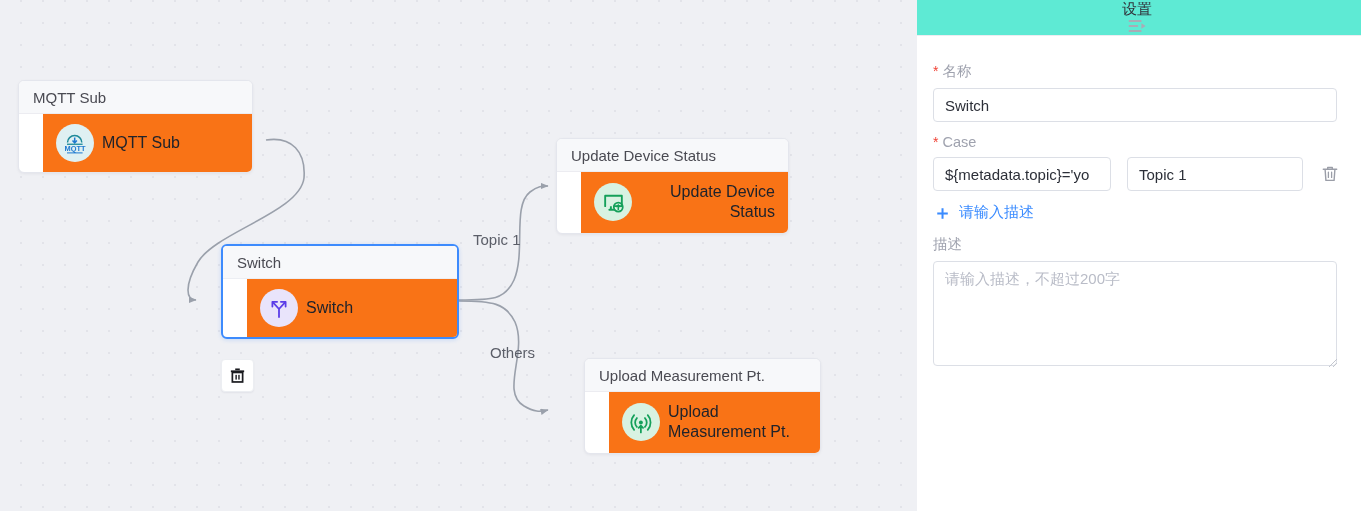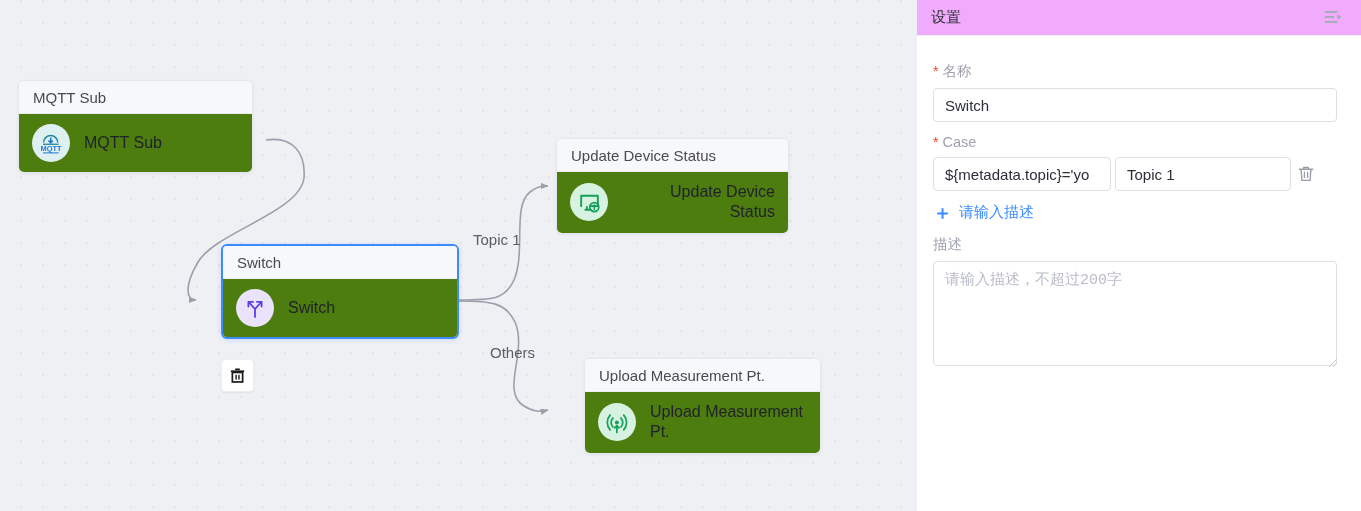--- a/index.html
+++ b/index.html
@@ -44,22 +44,23 @@
     display: flex; align-items: center;
     padding: 0 14px;
     font-size: 15px;
     color: #4a4a52;
     white-space: nowrap;
   }
   .node.selected .node-header { border-bottom: 1px solid #eceef3; }
   .node-body {
     display: flex; align-items: center;
     padding: 10px 13px;
-    gap: 14px;
-    background: #4d7c0f;
+    gap: 8px;
+    background: #f97316;
+    margin-left: 24px;
   }
   .node-icon {
     width: 38px; height: 38px; border-radius: 50%;
     flex: 0 0 38px;
     display: flex; align-items: center; justify-content: center;
   }
   .node-icon.mqtt  { background: #dff0f2; }
   .node-icon.purple{ background: #e9e4fb; }
   .node-icon.green { background: #d8f2e2; }
   .node-label {
@@ -99,24 +100,25 @@
 
   
   #panel {
     position: relative;
     width: 444px; height: 511px;
     flex: 0 0 444px;
     background: #ffffff;
   }
   .panel-header {
     height: 36px;
-    background: #f0abfc;
+    background: #5eead4;
     border-bottom: 1px solid #ecedf1;
     display: flex; align-items: center; justify-content: space-between;
     padding: 0 18px 0 14px;
+    flex-direction: column;
   }
   .panel-title { font-size: 15px; color: #303139; }
   .panel-header-icon { cursor: pointer; display: flex; align-items: center; }
 
   .panel-body { padding: 14px 20px 0 16px; }
   .field { margin-bottom: 0; }
   .field-label {
     font-size: 14.5px; color: #9fa2ae;
     margin: 12px 0 7px 0;
     display: flex; align-items: baseline; gap: 4px;
@@ -129,39 +131,39 @@
     border-radius: 4px;
     background: #fff;
     font-size: 15px;
     color: #2c2f38;
     padding: 0 11px;
     font-family: "Liberation Sans", sans-serif;
     outline: none;
   }
   .text-input::placeholder { color: #b9bcc7; }
 
-  .case-row { display: flex; align-items: center; gap: 4px; margin-top: 7px; }
+  .case-row { display: flex; align-items: center; gap: 16px; margin-top: 7px; }
   .case-expr { width: 178px; height: 34px; }
   .case-name { width: 176px; height: 34px; }
   .case-del { cursor: pointer; display: flex; align-items: center; justify-content: center; width: 22px;}
 
   .add-case {
     margin-top: 12px;
     display: inline-flex; align-items: center; gap: 7px;
     color: #3a8bff; font-size: 15px; cursor: pointer; user-select: none;
   }
   .plus-icon { font-size: 19px; line-height: 1; font-weight: bold; color:#3a8bff; }
 
   .desc-area {
     width: 404px; height: 105px;
     border: 1px solid #dcdfe6;
     border-radius: 4px;
     padding: 8px 11px;
     font-size: 15px;
-    font-family: Liberation Mono, monospace;
+    font-family: Liberation Sans, sans-serif;
     color: #2c2f38;
     resize: none;
     outline: none;
   }
   .desc-area::placeholder { color: #b9bcc7; }
   .desc-wrap { position: relative; margin-top: 7px; }
   .resize-grip {
     position: absolute; right: 3px; bottom: 2px;
     width: 12px; height: 12px; pointer-events: none;
   }

